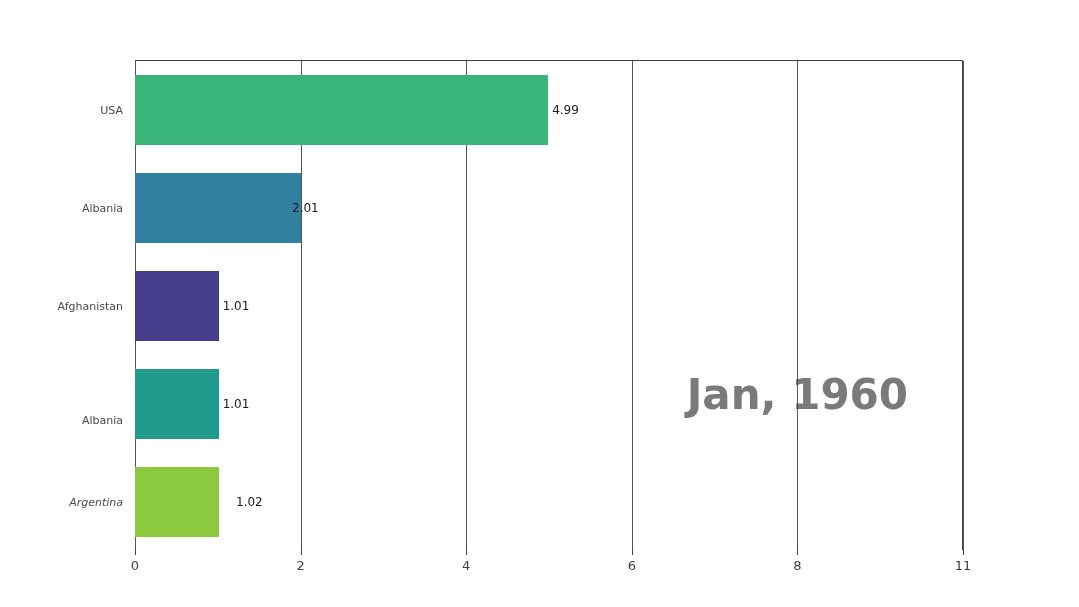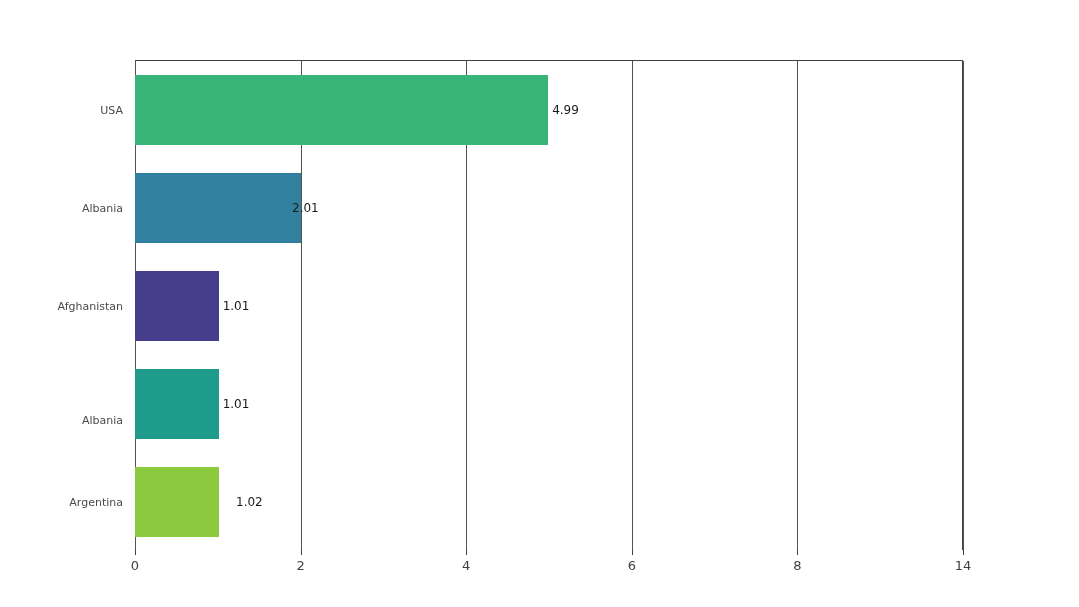--- a/index.html
+++ b/index.html
@@ -75,47 +75,48 @@
     color: #7a7a7a;
     transform: translate(-50%, -50%);
     white-space: nowrap;
   }
 </style>
 </head>
 <body>
 
 <div class="stage">
   <div class="plot" id="plot">
+    <div class="period" id="period" style="left: 662.4px; top: 333.2px;">Jan, 1960</div>
   <div class="gridline" style="left: 0px;"></div>
       <div class="x-tick" style="left: 0px;"></div>
       <div class="x-tick-label" style="left: 0px;">0</div>
       <div class="gridline" style="left: 165.6px;"></div>
       <div class="x-tick" style="left: 165.6px;"></div>
       <div class="x-tick-label" style="left: 165.6px;">2</div>
       <div class="gridline" style="left: 331.2px;"></div>
       <div class="x-tick" style="left: 331.2px;"></div>
       <div class="x-tick-label" style="left: 331.2px;">4</div>
       <div class="gridline" style="left: 496.8px;"></div>
       <div class="x-tick" style="left: 496.8px;"></div>
       <div class="x-tick-label" style="left: 496.8px;">6</div>
       <div class="gridline" style="left: 662.4px;"></div>
       <div class="x-tick" style="left: 662.4px;"></div>
       <div class="x-tick-label" style="left: 662.4px;">8</div>
       <div class="gridline" style="left: 828px;"></div>
       <div class="x-tick" style="left: 828px;"></div>
-      <div class="x-tick-label" style="left: 828px;">14</div>
+      <div class="x-tick-label" style="left: 828px;">11</div>
       <div class="bar" style="top: 14px; width: 413.172px; height: 70px; background: rgb(58, 181, 122);"></div>
       <div class="y-label" style="top: 49px; margin-left: 27px;">USA</div>
       <div class="val-label" style="top: 49px; left: 413.172px;">4.99</div>
       <div class="bar" style="top: 112px; width: 166.428px; height: 70px; background: rgb(49, 128, 160);"></div>
       <div class="y-label" style="top: 147px;">Albania</div>
       <div class="val-label" style="top: 147px; left: 153px;">2.01</div>
       <div class="bar" style="top: 210px; width: 83.628px; height: 70px; background: rgb(70, 62, 141);"></div>
       <div class="y-label" style="top: 245px;">Afghanistan</div>
       <div class="val-label" style="top: 245px; left: 83.628px;">1.01</div>
       <div class="bar" style="top: 308px; width: 83.628px; height: 70px; background: rgb(31, 155, 139);"></div>
       <div class="y-label" style="top: 359px;">Albania</div>
       <div class="val-label" style="top: 343px; left: 83.628px;">1.01</div>
       <div class="bar" style="top: 406px; width: 84.456px; height: 70px; background: rgb(139, 201, 62);"></div>
-      <div class="y-label" style="top: 441px;">Argentina</div>
+      <div class="y-label" style="top: 441px; font-style: italic;">Argentina</div>
       <div class="val-label" style="top: 441px; left: 97px;">1.02</div>
     </div>
 </div>
 
 </body></html>

